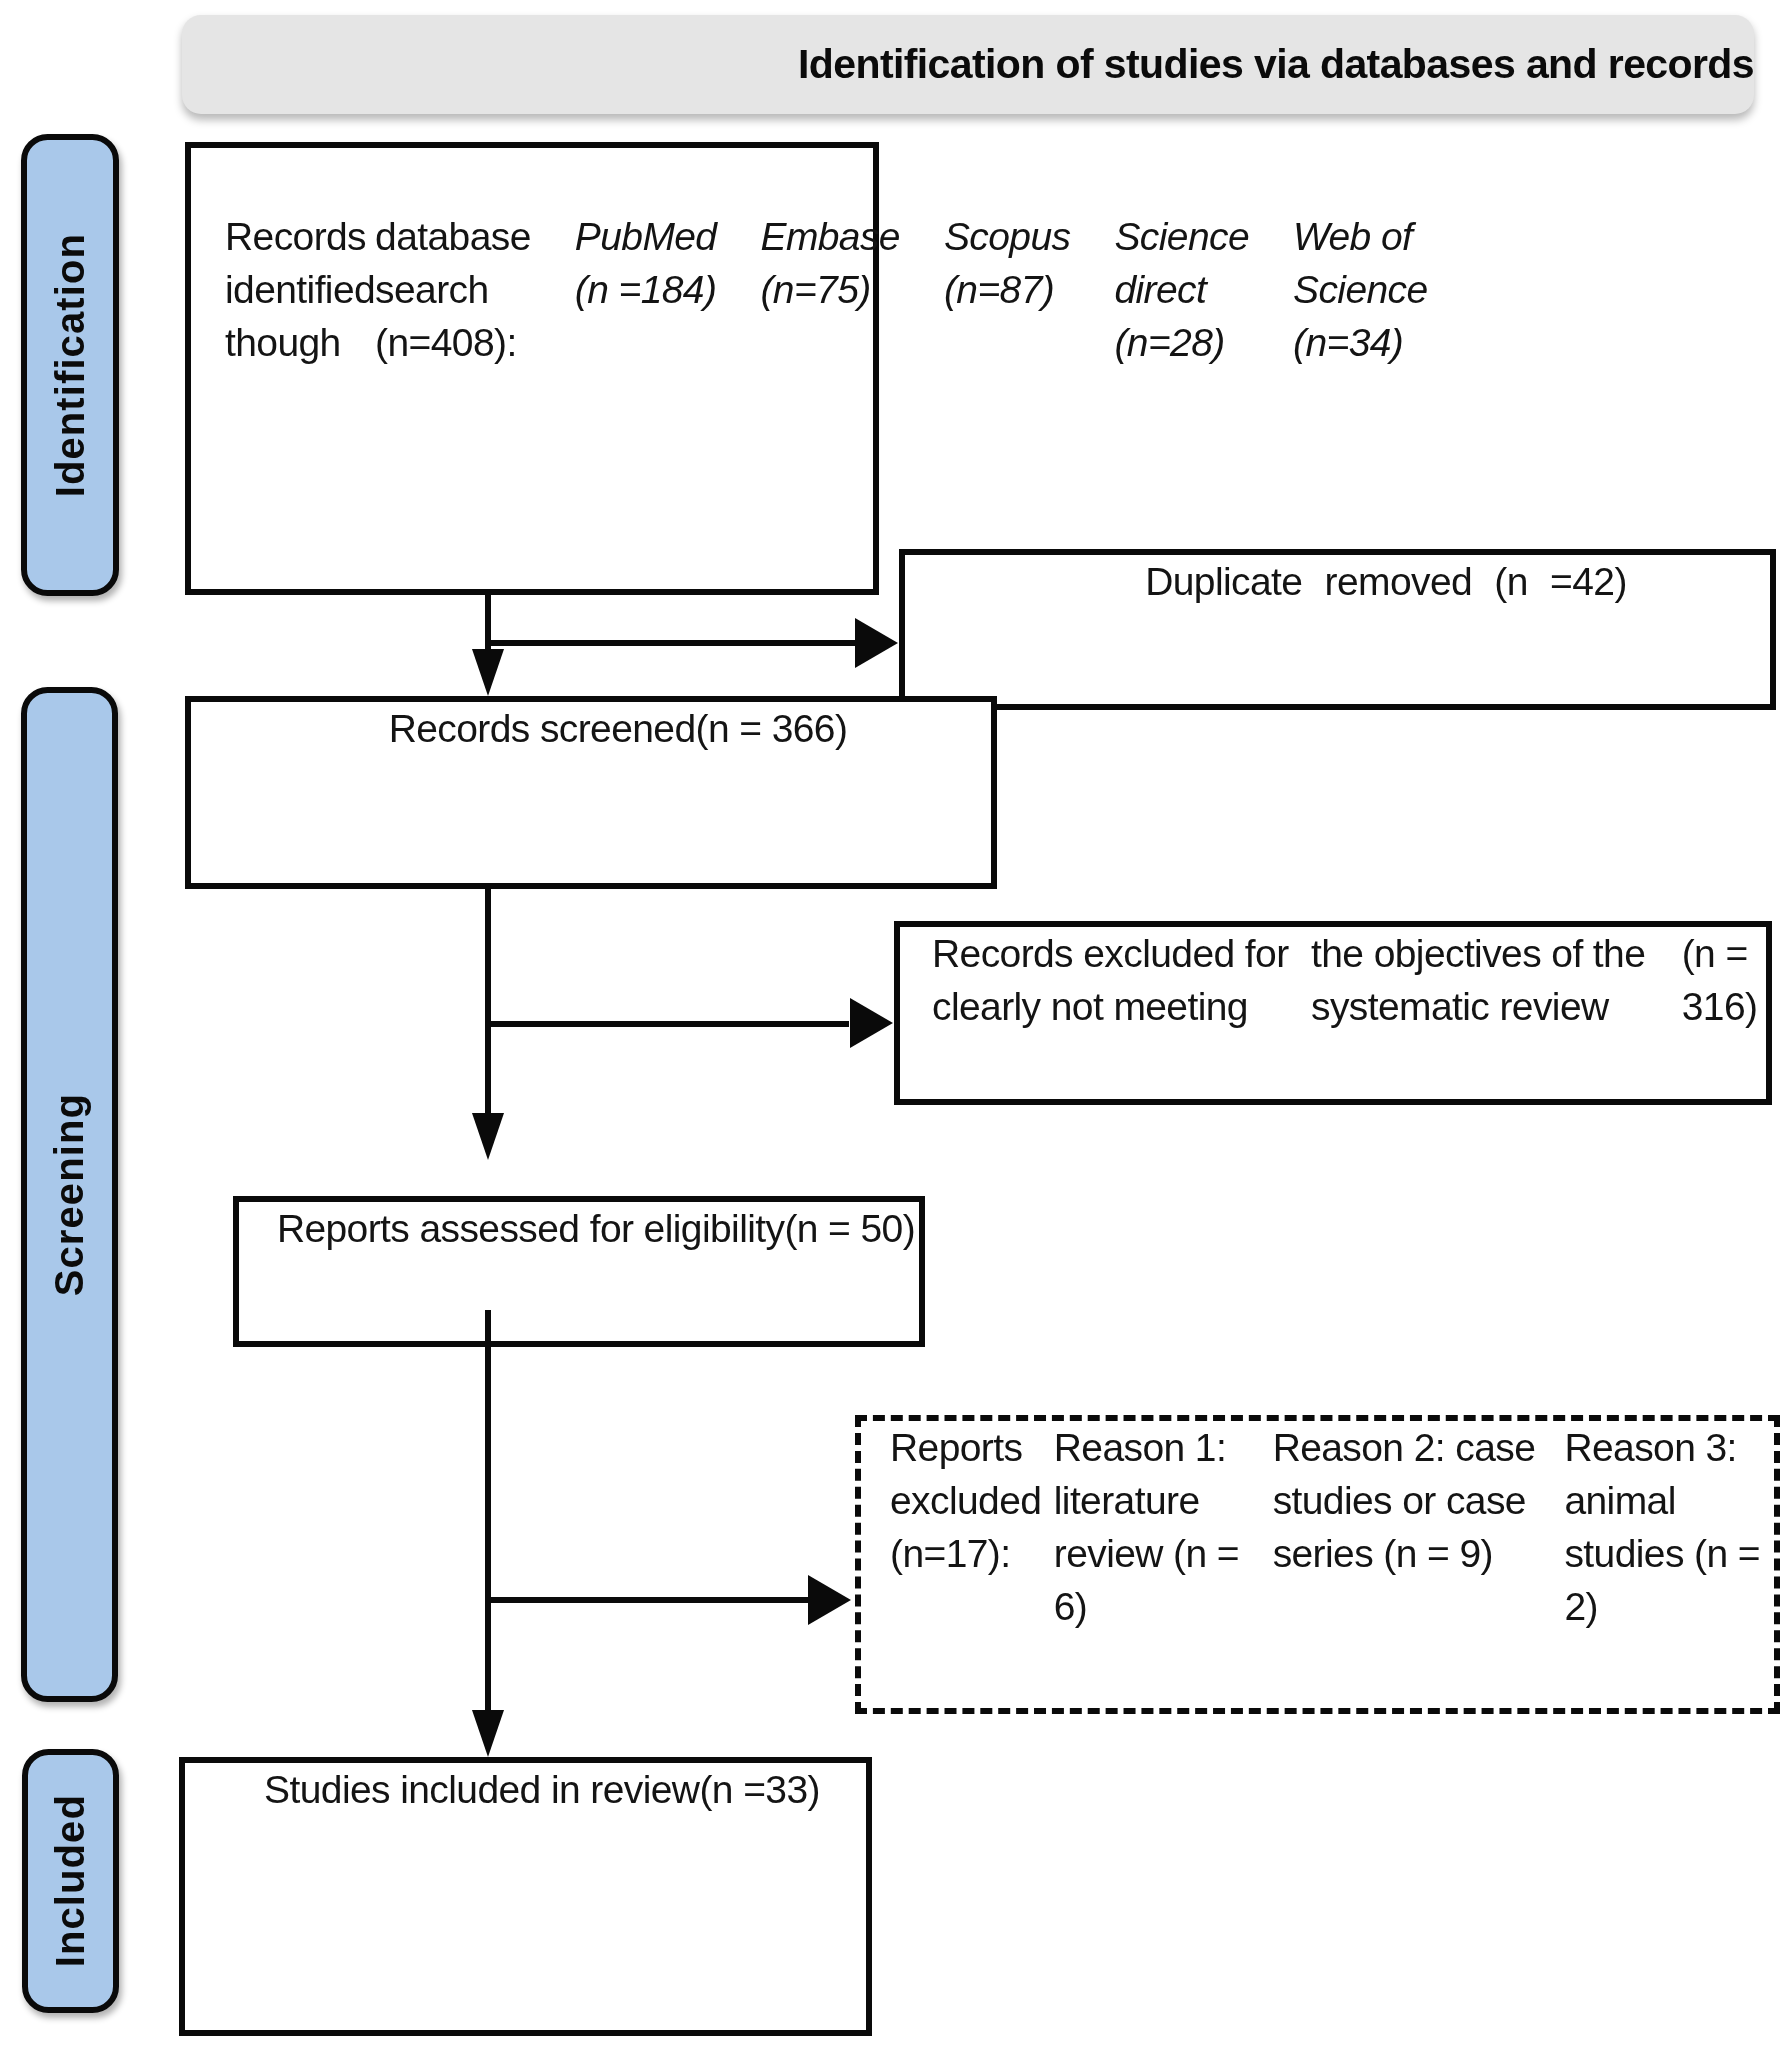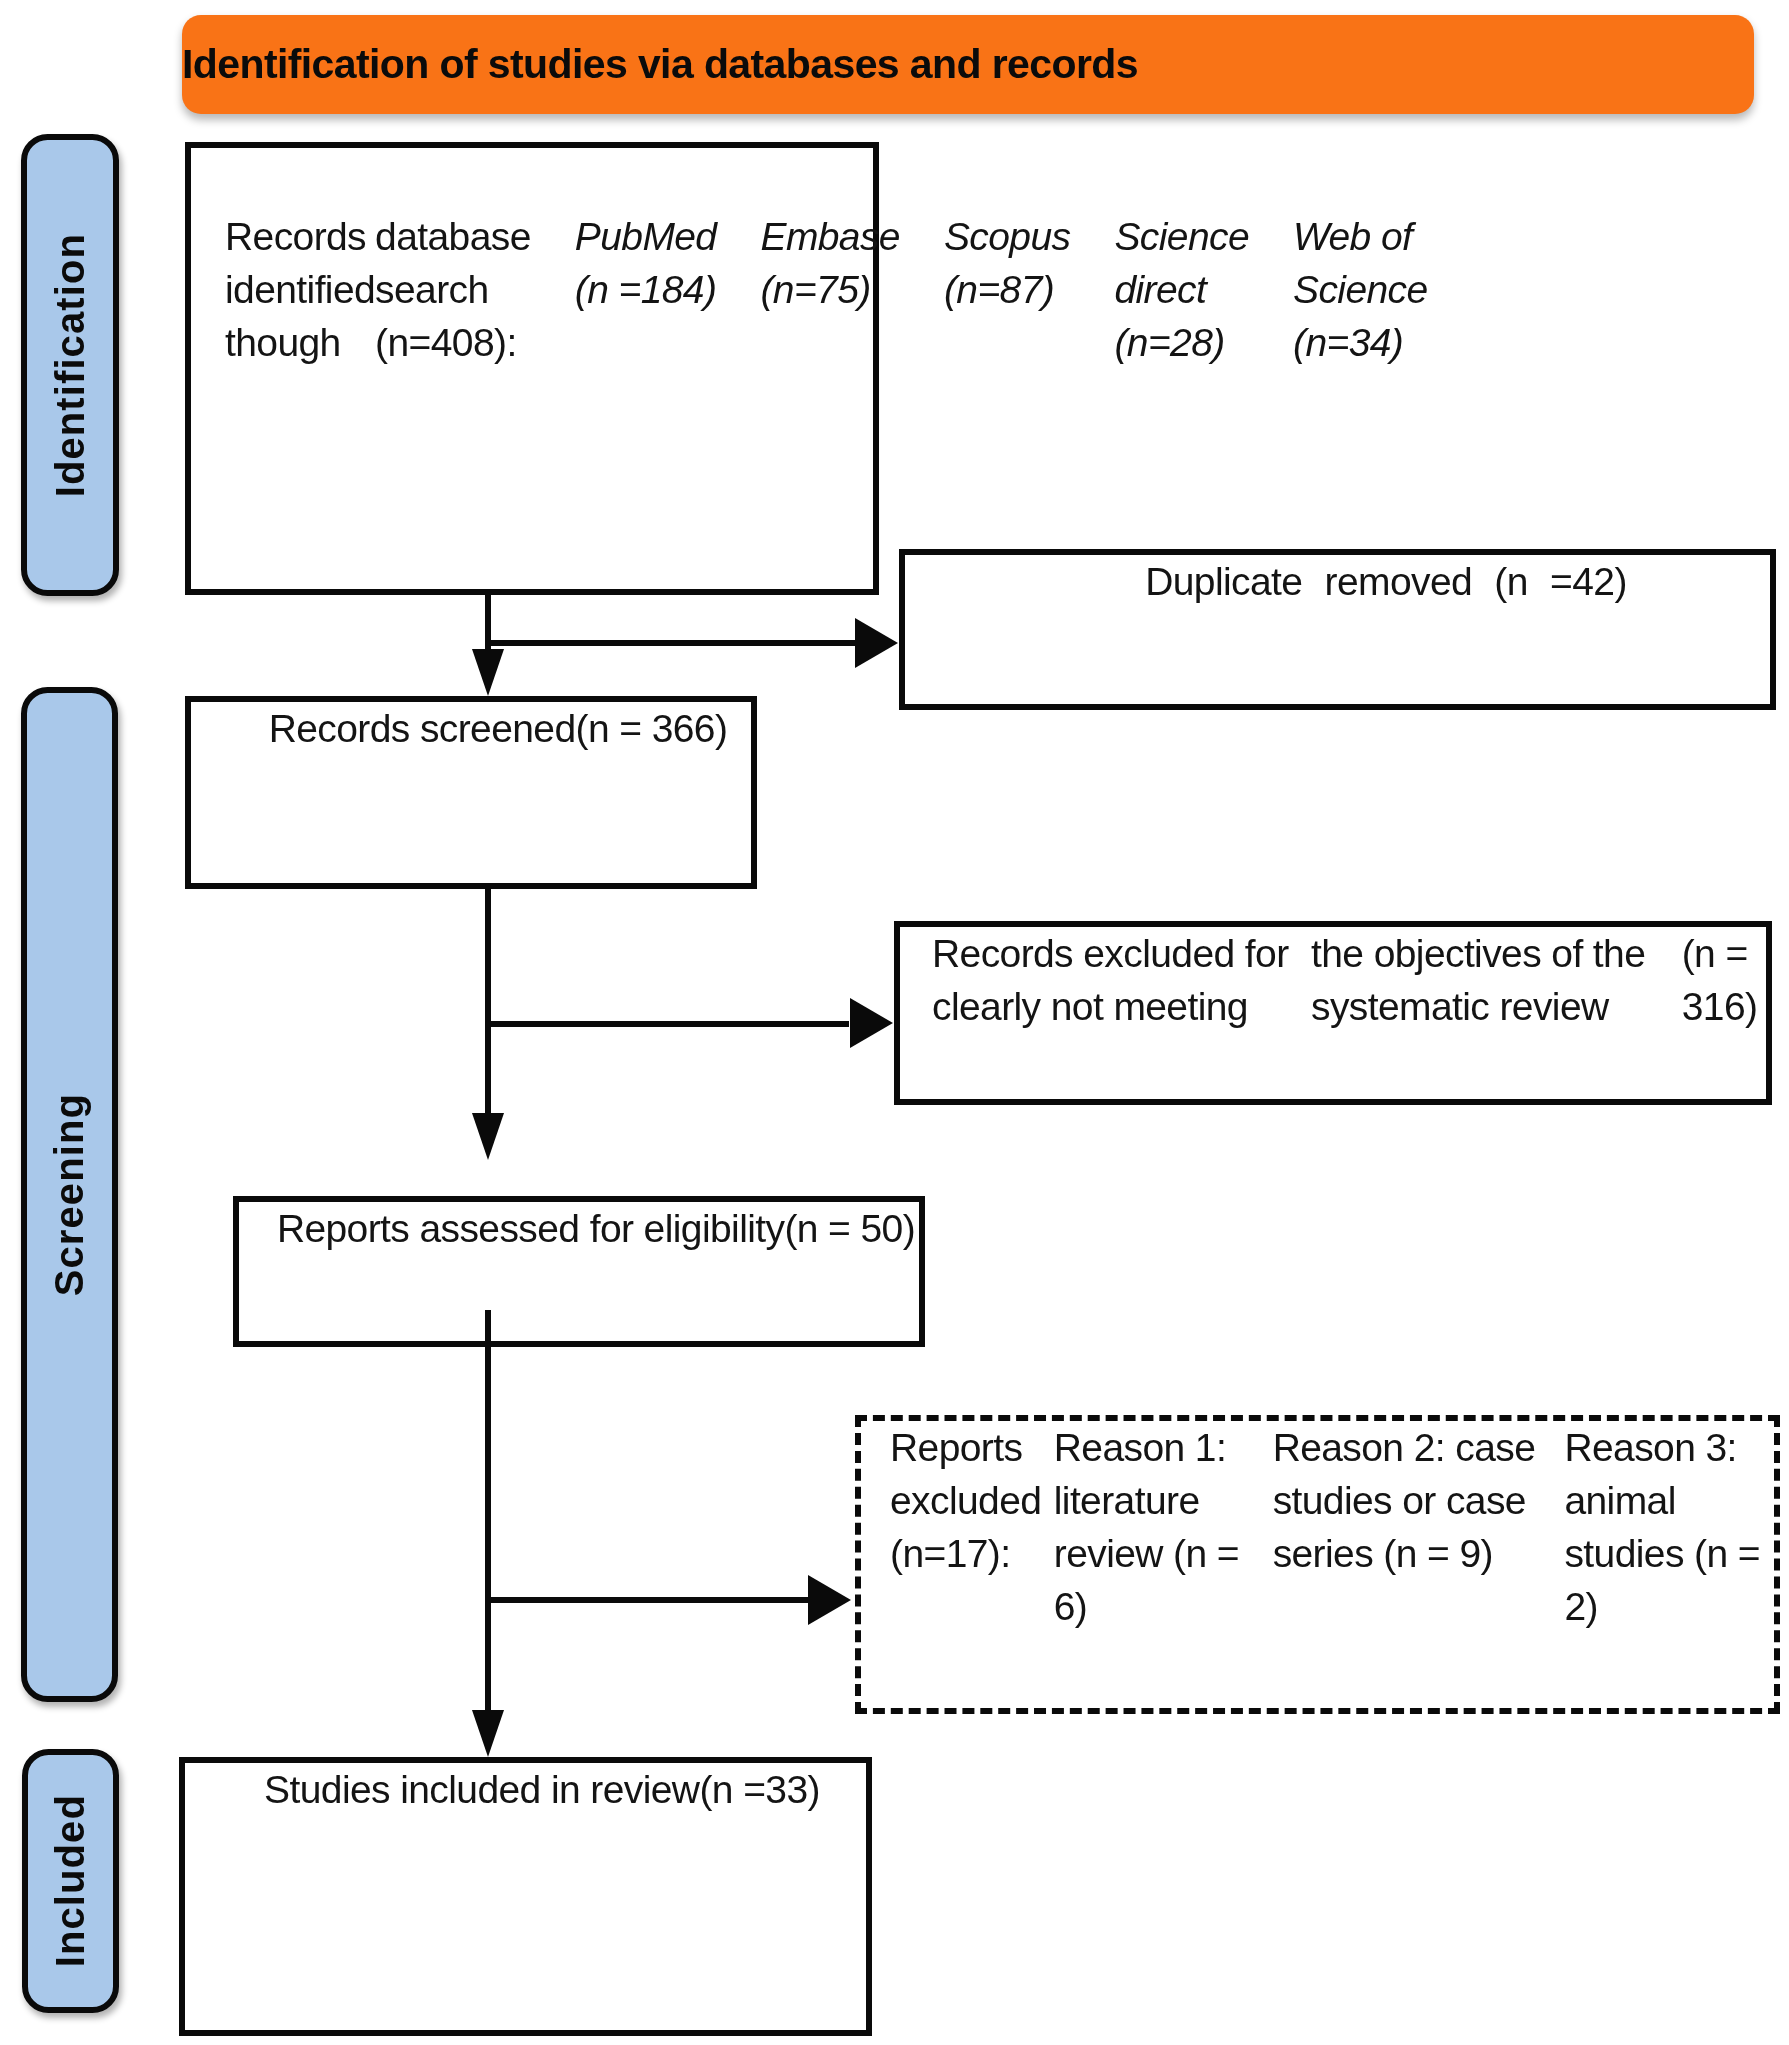--- a/index.html
+++ b/index.html
@@ -3,22 +3,22 @@
 <meta charset="utf-8">
 <style>
   html,body{margin:0;padding:0;background:#ffffff;}
   #stage-canvas{
     position:relative;width:1790px;height:2046px;background:#ffffff;
     font-family:"Liberation Sans", sans-serif;color:#0d0d0d;overflow:hidden;
   }
   
   .banner{
     position:absolute;left:182px;top:15.4px;width:1572px;height:99px;
-    background:#f97316;border-radius:19px;
-    display:flex;align-items:center;justify-content:flex-start;
+    background:#e5e5e5;border-radius:19px;
+    display:flex;align-items:center;justify-content:flex-end;
     font-weight:bold;font-size:41px;letter-spacing:-0.6px;color:#0b0b0b;
     box-shadow:0 5.5px 8.8px rgba(0,0,0,0.28);
   }
   
   .stage{
     position:absolute;background:#A9C8EA;border:6px solid #0a0a0a;border-radius:26.5px;
     box-sizing:border-box;display:flex;align-items:center;justify-content:center;
     box-shadow:2.2px 5px 6.6px rgba(0,0,0,0.30);
   }
   .stage .vtext{
@@ -70,21 +70,21 @@
     <div class="indent">Embase (n=75)</div>
     <div class="indent">Scopus (n=87)</div>
     <div class="indent">Science direct (n=28)</div>
     <div class="indent">Web of Science (n=34)</div>
   </div>
 
   <div class="fbox" style="left:899px;top:549px;width:877px;height:161px;padding-left:97px;word-spacing:12px;">
     <div>Duplicate removed (n =42)</div>
   </div>
 
-  <div class="fbox" style="left:185px;top:696px;width:572px;height:193px;padding-left:54px;">
+  <div class="fbox" style="left:185px;top:696px;width:812px;height:193px;padding-left:54px;">
     <div>Records screened</div>
     <div>(n = 366)</div>
   </div>
 
   <div class="fbox" style="left:894px;top:921px;width:878px;height:184px;padding-left:32px;">
     <div>Records excluded for clearly not meeting</div>
     <div>the objectives of the systematic review</div>
     <div class="nudge">(n = 316)</div>
   </div>
 

